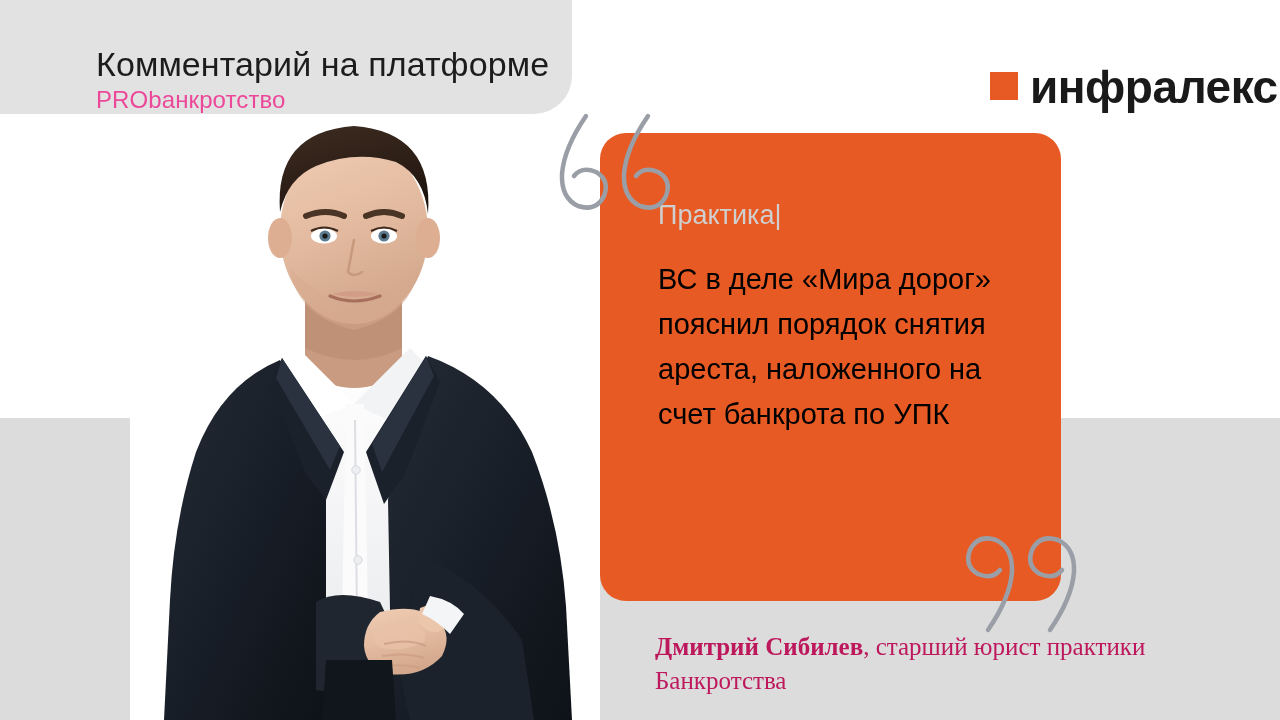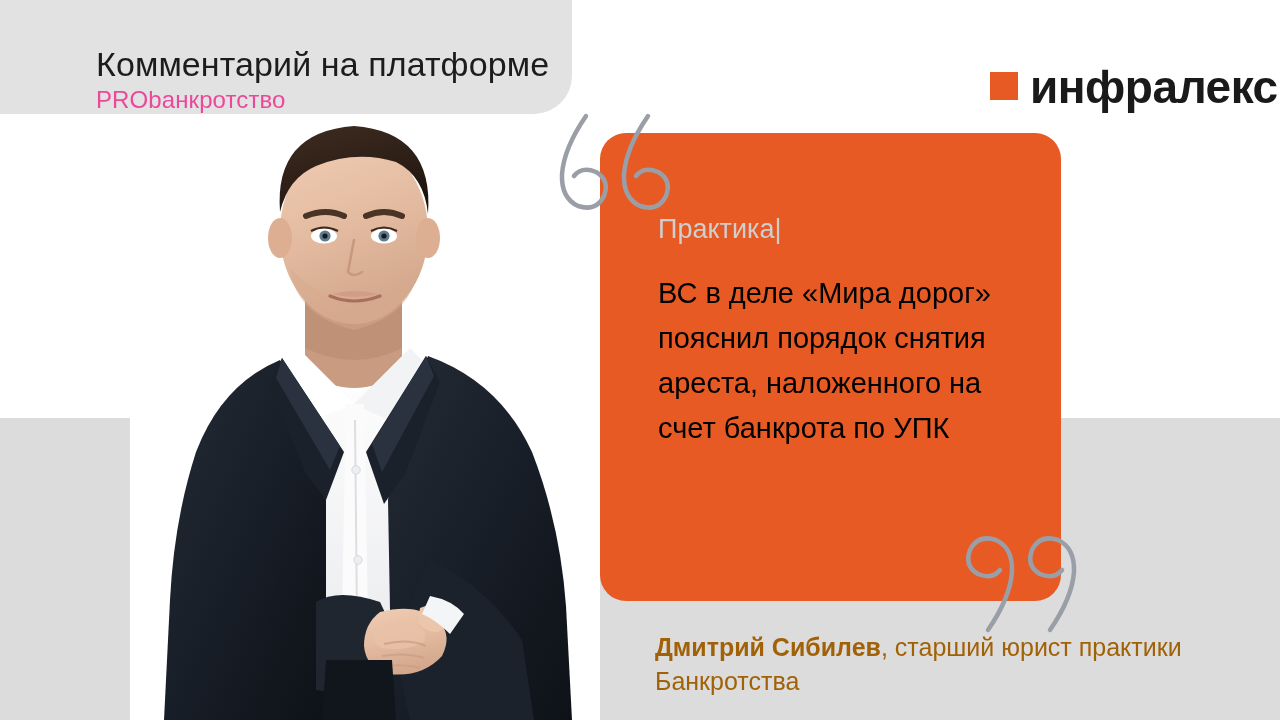--- a/index.html
+++ b/index.html
@@ -123,21 +123,21 @@
     top: 133px;
     width: 461px;
     height: 468px;
     background: #e85a24;
     border-radius: 26px;
     z-index: 5;
   }
   .quote-card-inner {
     position: absolute;
     left: 58px;
-    top: 76px;
+    top: 62px;
     width: 380px;
   }
   .quote-kicker {
     font-size: 27px;
     line-height: 40px;
     color: #cfcfcf;
     margin-bottom: 22px;
   }
   .quote-kicker div { white-space: nowrap; }
   .quote-headline {
@@ -164,21 +164,22 @@
 
   
   .attribution {
     position: absolute;
     left: 655px;
     top: 630px;
     width: 560px;
     z-index: 10;
     font-size: 25px;
     line-height: 34px;
-    color: #a16207;
+    color: #be185d;
+    font-family: Liberation Serif, serif;
   }
   .attribution .name {
     font-weight: bold;
   }
 </style>
 </head>
 <body>
 
 <div id="stage">
 

